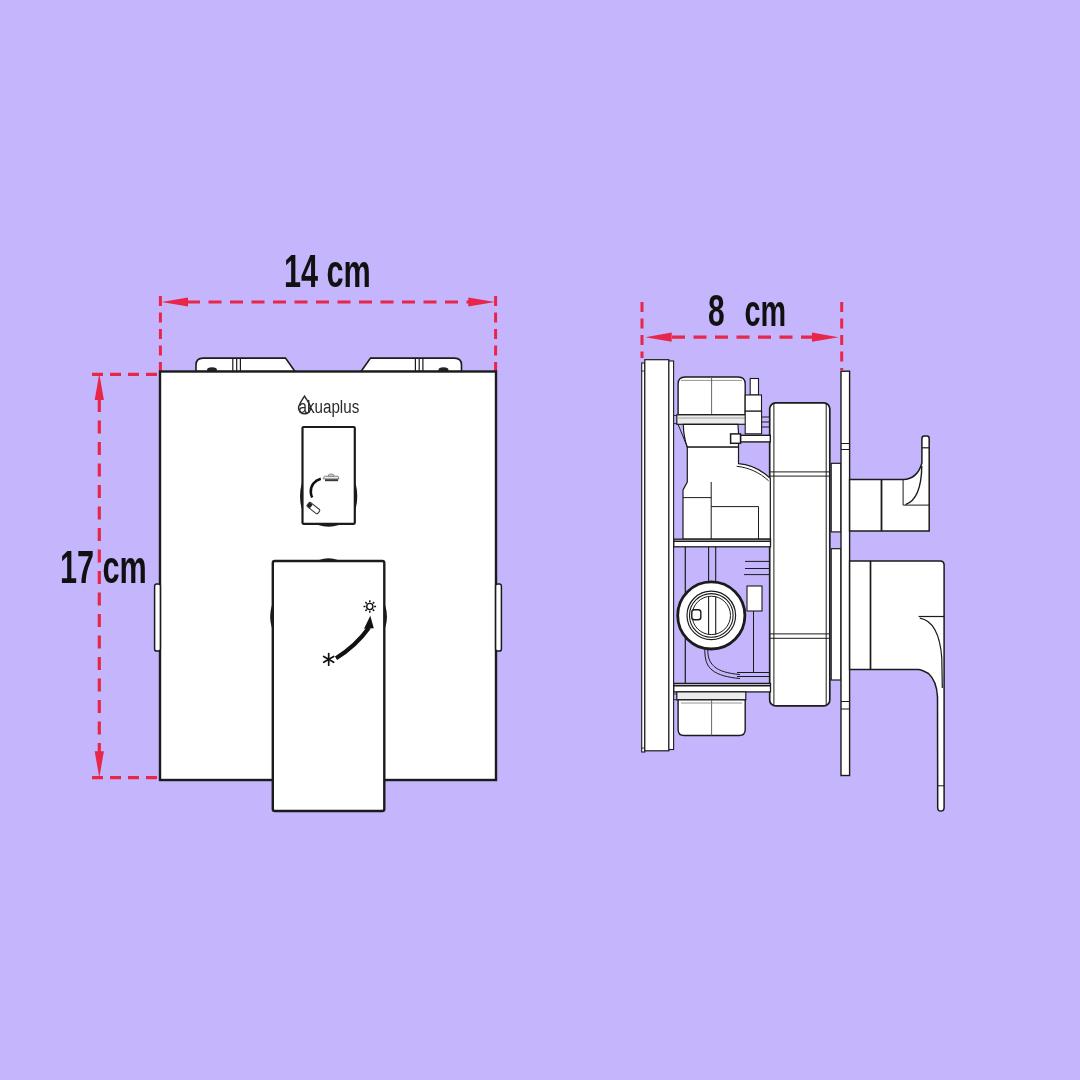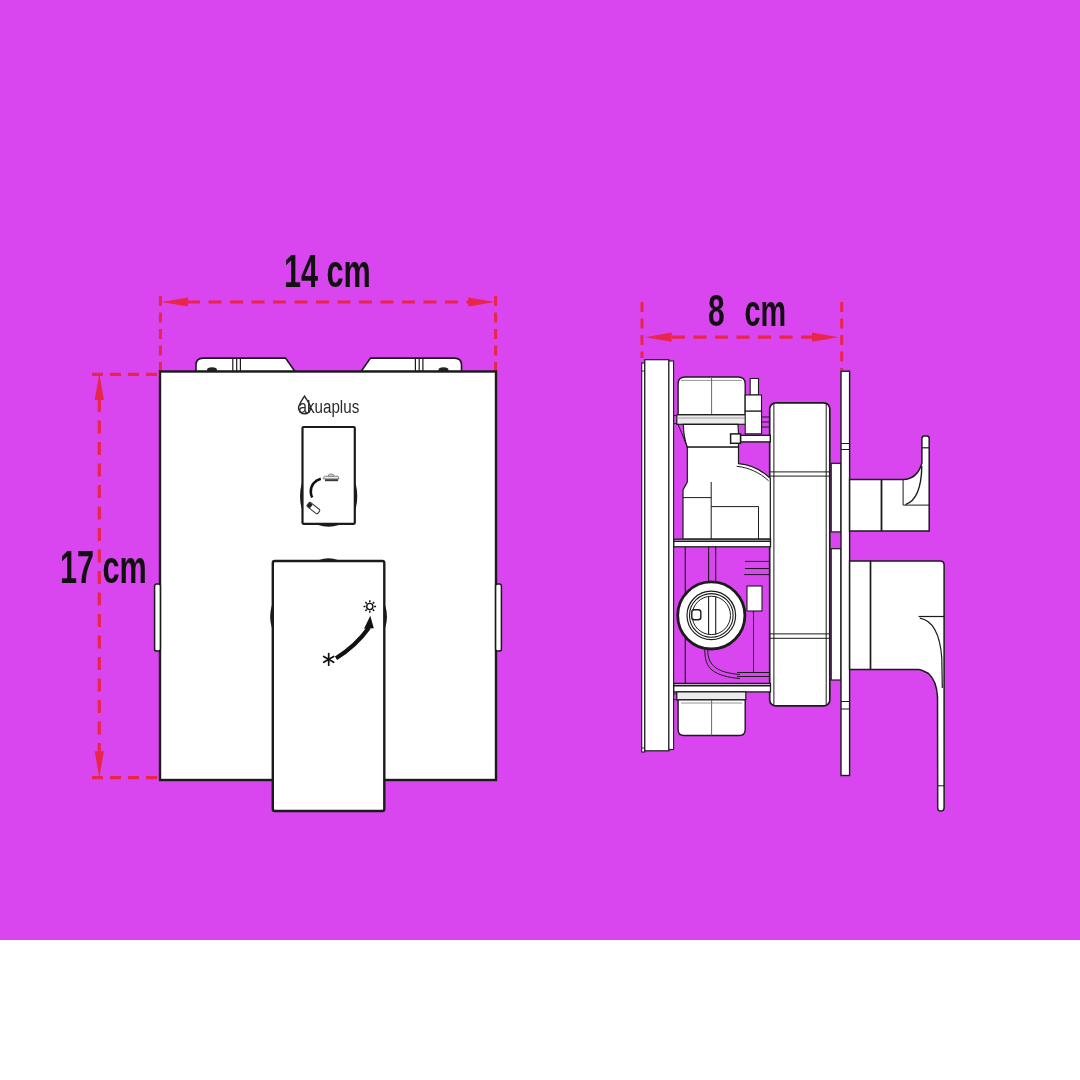--- a/index.html
+++ b/index.html
@@ -1,16 +1,16 @@
 <!DOCTYPE html>
 <html><head>
 <meta charset="utf-8">
 <style>
   html,body{margin:0;padding:0;background:#ffffff;}
-  .wrap{width:1080px;height:940px;position:relative;background:#d946ef;}
+  .wrap{width:1080px;height:1080px;position:relative;background:#c4b5fd;}
   svg{position:absolute;top:0;left:0;}
   text{font-family:"Liberation Sans",sans-serif;}
 </style>
 </head>
 <body>
 <div class="wrap">
 <svg width="1080" height="1080" viewBox="0 0 1080 1080" fill="none">
 
 <g transform="translate(284,287) scale(0.666,1)">
   <text x="0" y="0" font-size="46" font-weight="bold" fill="#111111">14 cm</text>

